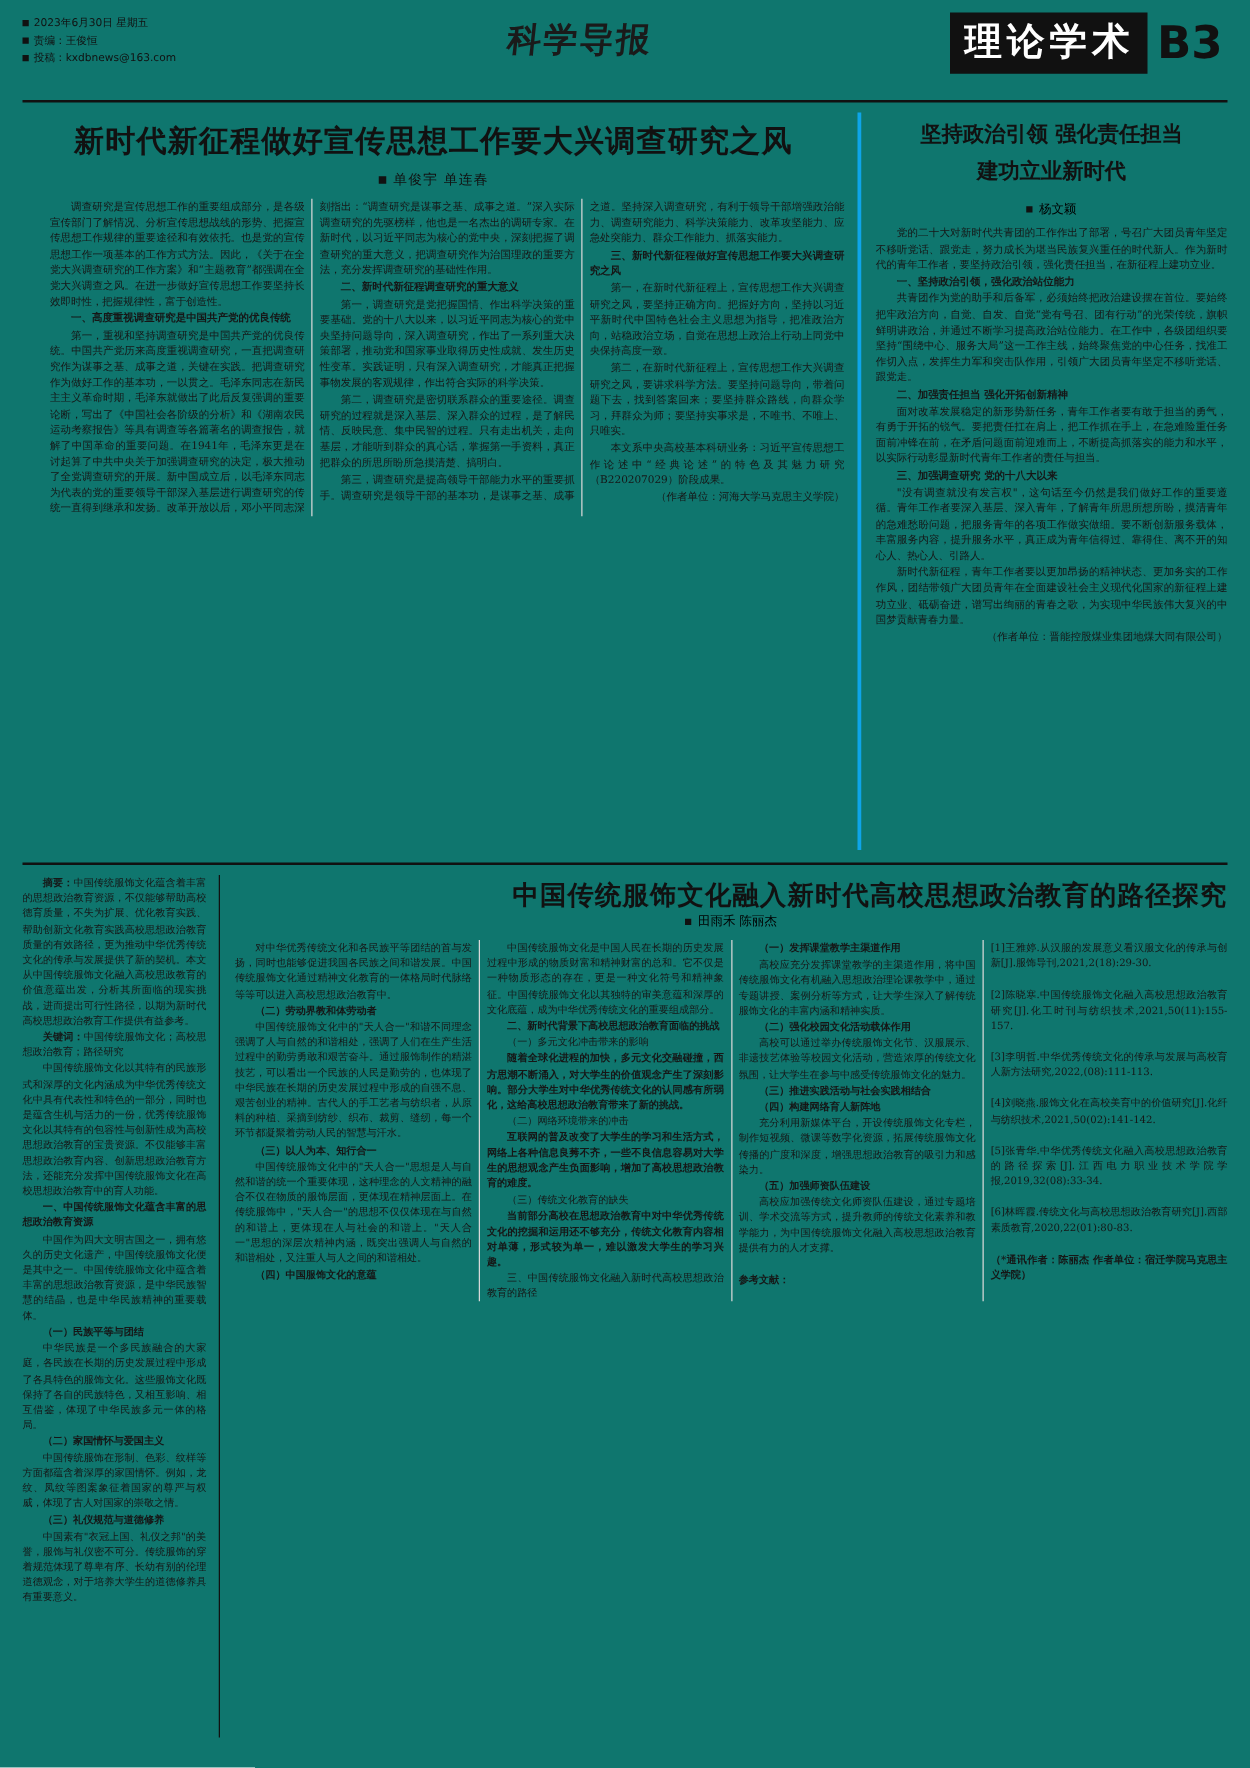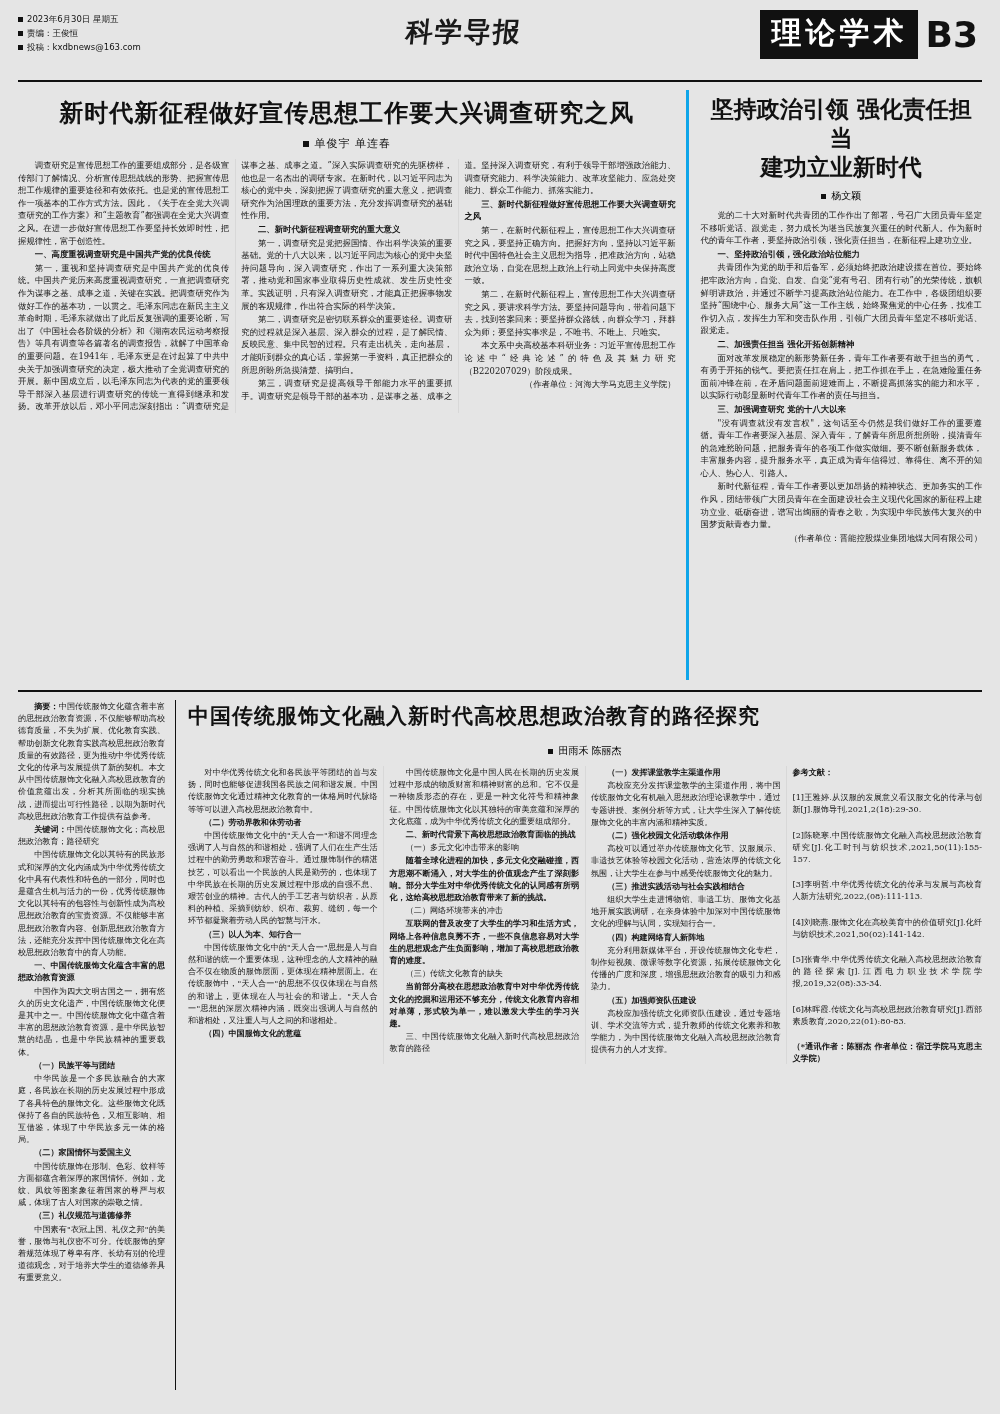--- a/index.html
+++ b/index.html
@@ -5,21 +5,21 @@
   * { box-sizing: border-box; }
   html, body {
     margin: 0; padding: 0;
     background: #ffffff;
     font-family: "DejaVu Sans", "Liberation Sans", sans-serif;
   }
   #page {
     position: relative;
     width: 1000px;
     height: 1414px;
-    background: #e5e5e5;
+    background: #0f766e;
     overflow: hidden;
     padding: 10px 18px;
   }
 
   
   .masthead {
     display: flex;
     align-items: flex-start;
     height: 72px;
     border-bottom: 2px solid #111;
@@ -96,34 +96,34 @@
     font-size: 11px;
     color: #111;
     margin-bottom: 8px;
     letter-spacing: 1px;
   }
   .byline .sq { display:inline-block; width:6px; height:6px; background:#111; margin-right:6px; vertical-align:middle;}
 
   .headline-right {
     text-align: center;
     font-family: "DejaVu Serif", "Liberation Serif", serif;
-    font-size: 23px;
+    font-size: 17px;
     font-weight: bold;
     line-height: 29px;
     color: #111;
     margin: 4px 0 8px;
   }
   .byline-right {
     text-align: center;
     font-size: 10px;
     margin-bottom: 6px;
   }
   .byline-right .sq { display:inline-block; width:5px; height:5px; background:#111; margin-right:5px; vertical-align:middle;}
 
-  .cols-3 { column-count: 3; column-gap: 12px; column-rule: 1px solid #d8d8d8; }
+  .cols-3 { column-count: 3; column-gap: 12px; column-rule: 1px solid #d8d8d8; margin-left: 22px; }
   .cols-1 { column-count: 1; }
 
   .body-text {
     font-family: "DejaVu Serif", "Liberation Serif", serif;
     font-size: 8.4px;
     line-height: 12.6px;
     text-align: justify;
     color: #161616;
   }
   .body-text p { margin: 0 0 1px; text-indent: 2em; }
@@ -136,27 +136,27 @@
   
   .bottom-region { display: flex; height: 690px; }
   .abstract-col {
     width: 158px;
     padding-right: 10px;
     border-right: 1px solid #111;
   }
   .article-col { flex: 1; padding-left: 12px; }
 
   .headline-bottom {
-    text-align: left;
+    text-align: right;
     font-family: "DejaVu Serif", "Liberation Serif", serif;
     font-size: 21px;
     font-weight: bold;
     color: #111;
     letter-spacing: 1px;
-    margin: 2px 0 14px;
+    margin: 2px 0 0;
   }
   .byline-bottom { text-align: center; font-size: 10px; margin-bottom: 8px; }
   .byline-bottom .sq { display:inline-block; width:5px; height:5px; background:#111; margin-right:5px; vertical-align:middle;}
 
   .cols-4 { column-count: 4; column-gap: 12px; column-rule: 1px solid #d8d8d8; }
 
   .small-text {
     font-family: "DejaVu Serif", "Liberation Serif", serif;
     font-size: 8.1px;
     line-height: 12.2px;
@@ -274,21 +274,20 @@
         <p>（二）网络环境带来的冲击</p>
         <p class="sub">互联网的普及改变了大学生的学习和生活方式，网络上各种信息良莠不齐，一些不良信息容易对大学生的思想观念产生负面影响，增加了高校思想政治教育的难度。</p>
         <p>（三）传统文化教育的缺失</p>
         <p class="sub">当前部分高校在思想政治教育中对中华优秀传统文化的挖掘和运用还不够充分，传统文化教育内容相对单薄，形式较为单一，难以激发大学生的学习兴趣。</p>
         <p>三、中国传统服饰文化融入新时代高校思想政治教育的路径</p>
         <p class="sub">（一）发挥课堂教学主渠道作用</p>
         <p>高校应充分发挥课堂教学的主渠道作用，将中国传统服饰文化有机融入思想政治理论课教学中，通过专题讲授、案例分析等方式，让大学生深入了解传统服饰文化的丰富内涵和精神实质。</p>
         <p class="sub">（二）强化校园文化活动载体作用</p>
         <p>高校可以通过举办传统服饰文化节、汉服展示、非遗技艺体验等校园文化活动，营造浓厚的传统文化氛围，让大学生在参与中感受传统服饰文化的魅力。</p>
         <p class="sub">（三）推进实践活动与社会实践相结合</p>
-        <p>组织大学生走进博物馆、非遗工坊、服饰文化基地开展实践调研，在亲身体验中加深对中国传统服饰文化的理解与认同，实现知行合一。</p>
         <p class="sub">（四）构建网络育人新阵地</p>
         <p>充分利用新媒体平台，开设传统服饰文化专栏，制作短视频、微课等数字化资源，拓展传统服饰文化传播的广度和深度，增强思想政治教育的吸引力和感染力。</p>
         <p class="sub">（五）加强师资队伍建设</p>
         <p>高校应加强传统文化师资队伍建设，通过专题培训、学术交流等方式，提升教师的传统文化素养和教学能力，为中国传统服饰文化融入高校思想政治教育提供有力的人才支撑。</p>
 
         <div class="refs">
           <p class="sub noindent">参考文献：</p>
           <p class="noindent">[1]王雅婷.从汉服的发展意义看汉服文化的传承与创新[J].服饰导刊,2021,2(18):29-30.</p>
           <p class="noindent">[2]陈晓寒.中国传统服饰文化融入高校思想政治教育研究[J].化工时刊与纺织技术,2021,50(11):155-157.</p>
           <p class="noindent">[3]李明哲.中华优秀传统文化的传承与发展与高校育人新方法研究,2022,(08):111-113.</p>

